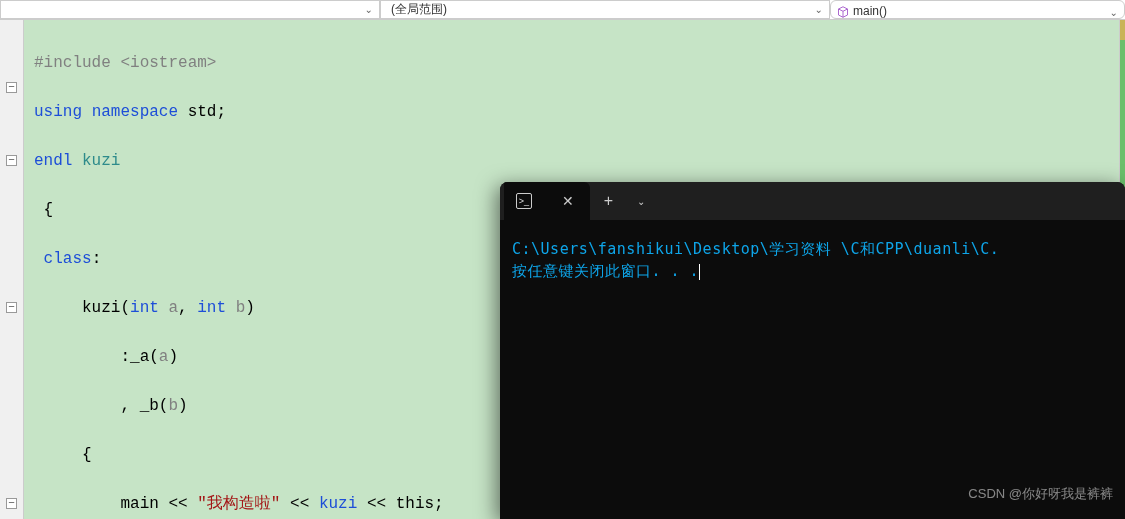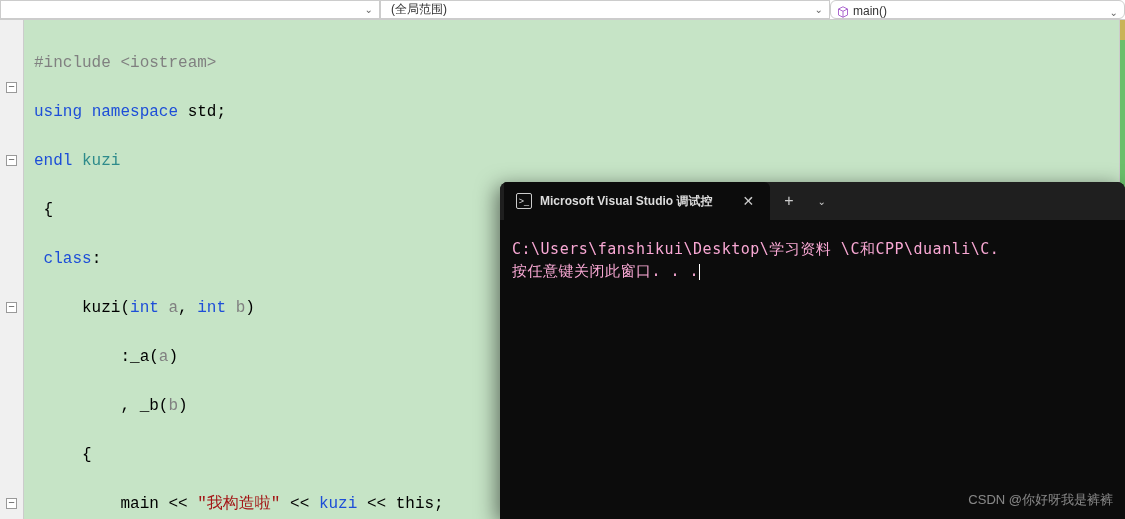--- a/index.html
+++ b/index.html
@@ -147,37 +147,37 @@
       cursor: pointer;
     }
     .term-drop {
       padding: 0 10px;
       font-size: 10px;
       color: #ccc;
       cursor: pointer;
     }
     .term-body {
       padding: 18px 12px;
-      color: #f9a8d4;
+      color: #0ea5e9;
       font-size: 15px;
       line-height: 22px;
       letter-spacing: 0.5px;
       white-space: pre-wrap;
     }
     .cursor-blink {
       display: inline-block;
       width: 1px;
       height: 16px;
       background: #fff;
       vertical-align: middle;
     }
     .watermark {
       position: absolute;
       right: 12px;
-      bottom: 10px;
+      bottom: 16px;
       color: rgba(255,255,255,0.5);
       font-size: 13px;
       font-family: Arial, sans-serif;
     }
   </style>
 </head>
 <body>
 
 <div class="top-bar">
   <div class="combo combo1">
@@ -254,21 +254,20 @@
   <div class="rightbar">
     <div class="mark-yellow"></div>
     <div class="mark-green"></div>
   </div>
 </div>
 
 <div class="terminal">
   <div class="term-titlebar">
     <div class="term-tab">
       <span class="term-tab-icon">&gt;_</span>
-      <span style="font-weight:600">Microsoft Visual Studio 调试控</span>
       <span class="term-close">✕</span>
     </div>
     <span class="term-add">+</span>
     <span class="term-drop">⌄</span>
   </div>
   <div class="term-body"><span>C:\Users\fanshikui\Desktop\学习资料 \C和CPP\duanli\C.</span>
 <span>按任意键关闭此窗口. . .</span><span class="cursor-blink"></span></div>
   <div class="watermark">CSDN @你好呀我是裤裤</div>
 </div>
 

